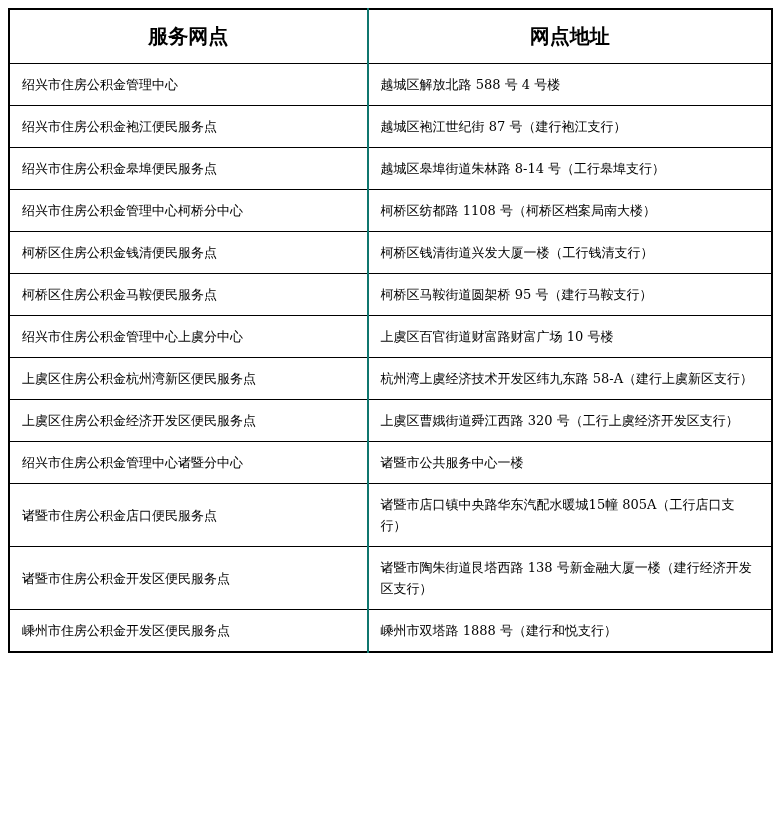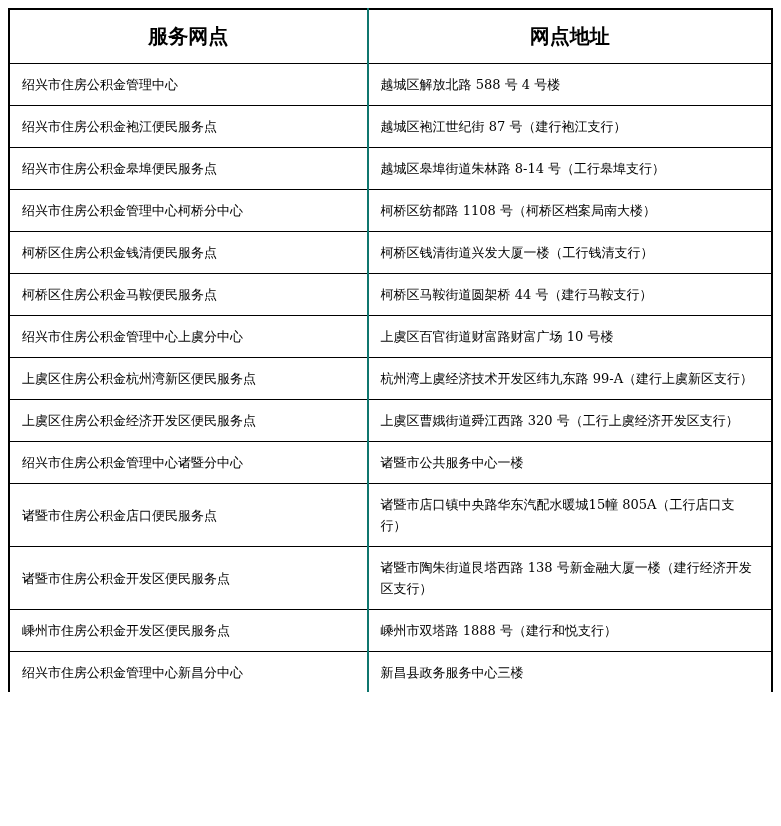--- a/index.html
+++ b/index.html
@@ -80,29 +80,29 @@
         <tr>
           <td>绍兴市住房公积金管理中心柯桥分中心</td>
           <td>柯桥区纺都路 1108 号（柯桥区档案局南大楼）</td>
         </tr>
         <tr>
           <td>柯桥区住房公积金钱清便民服务点</td>
           <td>柯桥区钱清街道兴发大厦一楼（工行钱清支行）</td>
         </tr>
         <tr>
           <td>柯桥区住房公积金马鞍便民服务点</td>
-          <td>柯桥区马鞍街道圆架桥 44 号（建行马鞍支行）</td>
+          <td>柯桥区马鞍街道圆架桥 95 号（建行马鞍支行）</td>
         </tr>
         <tr>
           <td>绍兴市住房公积金管理中心上虞分中心</td>
           <td>上虞区百官街道财富路财富广场 10 号楼</td>
         </tr>
         <tr>
           <td>上虞区住房公积金杭州湾新区便民服务点</td>
-          <td>杭州湾上虞经济技术开发区纬九东路 99-A（建行上虞新区支行）</td>
+          <td>杭州湾上虞经济技术开发区纬九东路 58-A（建行上虞新区支行）</td>
         </tr>
         <tr>
           <td>上虞区住房公积金经济开发区便民服务点</td>
           <td>上虞区曹娥街道舜江西路 320 号（工行上虞经济开发区支行）</td>
         </tr>
         <tr>
           <td>绍兴市住房公积金管理中心诸暨分中心</td>
           <td>诸暨市公共服务中心一楼</td>
         </tr>
         <tr>
@@ -110,19 +110,15 @@
           <td>诸暨市店口镇中央路华东汽配水暖城15幢 805A（工行店口支行）</td>
         </tr>
         <tr>
           <td>诸暨市住房公积金开发区便民服务点</td>
           <td>诸暨市陶朱街道艮塔西路 138 号新金融大厦一楼（建行经济开发区支行）</td>
         </tr>
         <tr>
           <td>嵊州市住房公积金开发区便民服务点</td>
           <td>嵊州市双塔路 1888 号（建行和悦支行）</td>
         </tr>
-        <tr>
-          <td>绍兴市住房公积金管理中心新昌分中心</td>
-          <td>新昌县政务服务中心三楼</td>
-        </tr>
       </tbody>
   </table>
 </div>
 
 </body></html>

